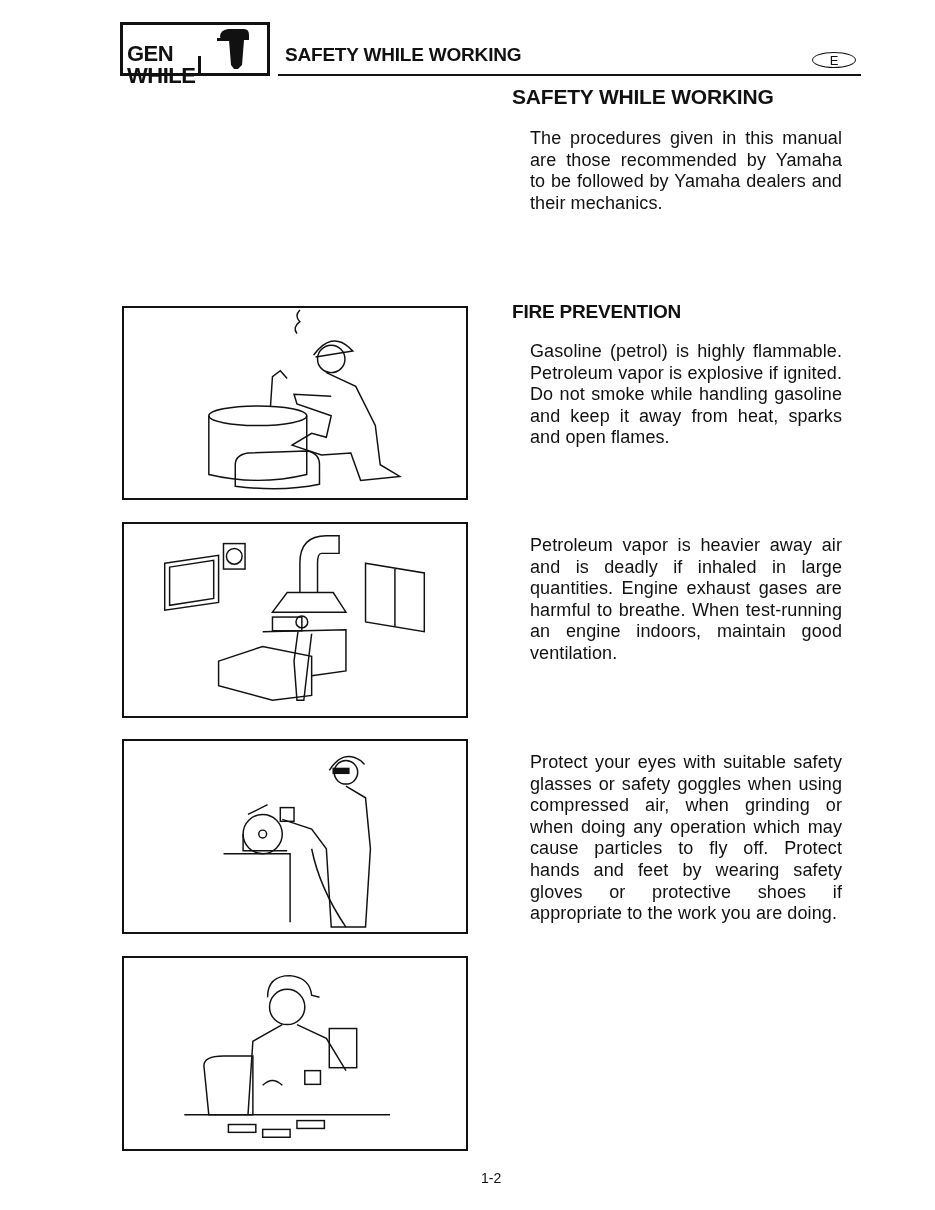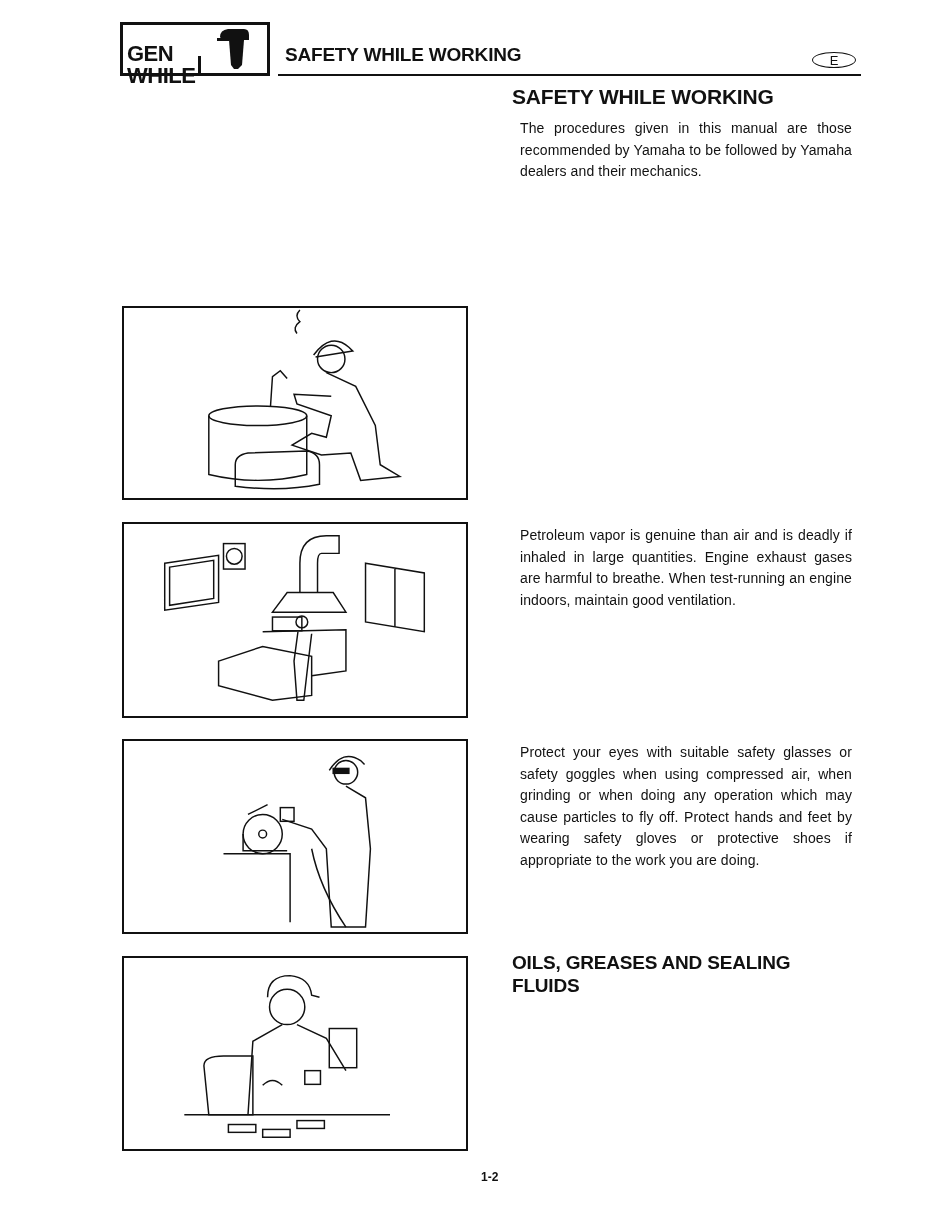--- a/index.html
+++ b/index.html
@@ -25,29 +25,29 @@
     position:absolute; left:812px; top:52px; width:44px; height:16px;
     border:1px solid #111; border-radius:50%; font-size:13px; line-height:16px; text-align:center;
     box-sizing:border-box;
   }
   .section { position:absolute; left:512px; width:348px; }
   .section h2 {
     margin:0; font-weight:bold; font-size:19px; line-height:23px; letter-spacing:-0.2px;
   }
   .section h2.big { font-size:21px; line-height:26px; }
   .section p {
-    margin:8px; font-size:14px; line-height:21.6px; text-align:justify; text-align-last:left;
+    margin:18px; font-size:18px; line-height:21.6px; text-align:justify; text-align-last:left;
     letter-spacing:0.1px;
   }
   .illus {
     position:absolute; left:122px; width:346px; border:2px solid #111; box-sizing:border-box;
     background:#fff;
   }
   .illus svg { width:100%; height:100%; display:block; }
-  .page-num { position:absolute; left:481px; top:1170px; font-size:12px;font-weight:bold; }
+  .page-num { position:absolute; left:481px; top:1170px; font-size:14px; }
 </style>
 </head>
 <body>
 
 <div class="hdr-box">
   <div class="gen-info">
     <span>GEN</span>
     <span>WHILE</span>
   </div>
   <div class="motor-cell">
@@ -73,39 +73,41 @@
     <path d="M85 110 L85 170 Q135 182 185 170 L185 110"></path>
     <path d="M112 160 Q112 150 125 148 L185 146 Q198 148 198 160 L198 180 Q160 188 112 182 Z"></path>
     <path d="M148 100 L150 70 L158 64 L165 72"></path>
     <circle cx="210" cy="52" r="14"></circle>
     <path d="M192 48 Q210 24 228 40 L232 44 L194 50"></path>
     <path d="M205 66 L235 80 L255 120 L260 160 L280 172 L240 176 L230 148 L200 150 L170 140 L190 128 L205 132 L210 110 L175 98 L172 88 L210 90"></path>
     <path d="M175 26 Q170 20 178 14 Q172 8 178 2"></path>
   </svg>
 </div>
 <div class="section" style="top:300px;">
+  <h2>FIRE PREVENTION</h2>
+  <p>Gasoline (petrol) is highly flammable. Petroleum vapor is explosive if ignited. Do not smoke while handling gasoline and keep it away from heat, sparks and open flames.</p>
 </div>
 
 <div class="illus" style="top:522px;height:196px;">
   <svg viewBox="0 0 346 196" fill="none" stroke="#111" stroke-width="1.5">
     <path d="M40 40 L95 32 L95 80 L40 88 Z M45 44 L90 37 L90 76 L45 83 Z"></path>
     <rect x="100" y="20" width="22" height="26"></rect>
       <circle cx="111" cy="33" r="8"></circle>
     <path d="M245 40 L305 50 L305 110 L245 100 Z M275 45 L275 105"></path>
     <path d="M178 70 L178 40 Q178 12 205 12 L218 12 L218 30 L200 30 Q196 30 196 40 L196 70"></path>
     <path d="M150 90 L165 70 L212 70 L225 90 Z"></path>
     <path d="M95 140 L140 125 L190 135 L190 175 L150 180 L95 165 Z"></path>
     <path d="M140 110 L225 108 L225 150 L190 155"></path>
     <rect x="150" y="95" width="30" height="14"></rect>
     <circle cx="180" cy="100" r="6"></circle>
     <path d="M176 110 L172 140 L175 180 L182 180 L186 145 L190 112"></path>
   </svg>
 </div>
 <div class="section" style="top:517px;">
-  <p>Petroleum vapor is genuine than air and is deadly if inhaled in large quantities. Engine exhaust gases are harmful to breathe. When test-running an engine indoors, maintain good ventilation.</p>
+  <p>Petroleum vapor is heavier away air and is deadly if inhaled in large quantities. Engine exhaust gases are harmful to breathe. When test-running an engine indoors, maintain good ventilation.</p>
 </div>
 
 <div class="illus" style="top:739px;height:195px;">
   <svg viewBox="0 0 346 195" fill="none" stroke="#111" stroke-width="1.5">
     <circle cx="140" cy="95" r="20"></circle>
       <circle cx="140" cy="95" r="4"></circle>
     <path d="M120 95 L120 112 L165 112 M125 75 L145 65"></path>
     <path d="M100 115 L168 115 L168 185"></path>
     <circle cx="225" cy="32" r="12"></circle>
     <path d="M208 30 Q222 8 240 20 L244 24"></path>
@@ -128,16 +130,15 @@
     <path d="M140 130 Q150 120 160 130"></path>
     <rect x="208" y="72" width="28" height="40"></rect>
     <rect x="183" y="115" width="16" height="14"></rect>
     <path d="M60 160 L270 160"></path>
     <rect x="105" y="170" width="28" height="8"></rect>
       <rect x="140" y="175" width="28" height="8"></rect>
       <rect x="175" y="166" width="28" height="8"></rect>
   </svg>
 </div>
 <div class="section" style="top:951px;">
-  <h2>OILS, GREASES AND SEALING FLUIDS</h2>
 </div>
 
 <div class="page-num">1-2</div>
 
 </body></html>

